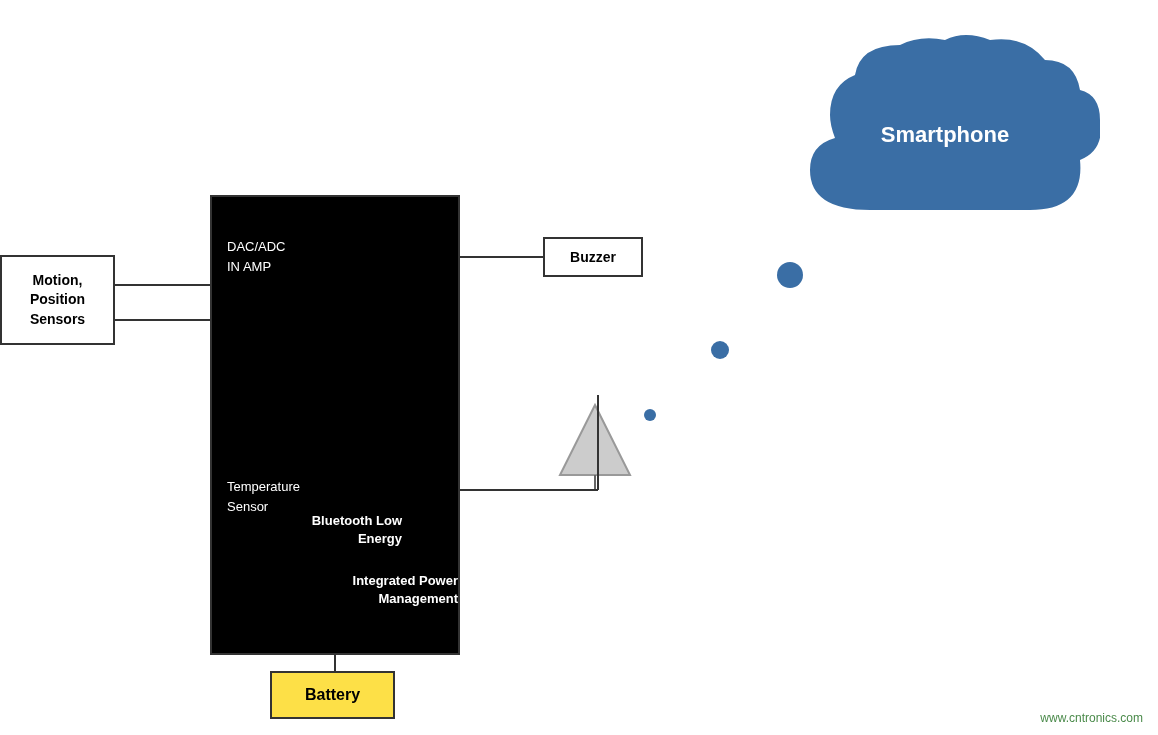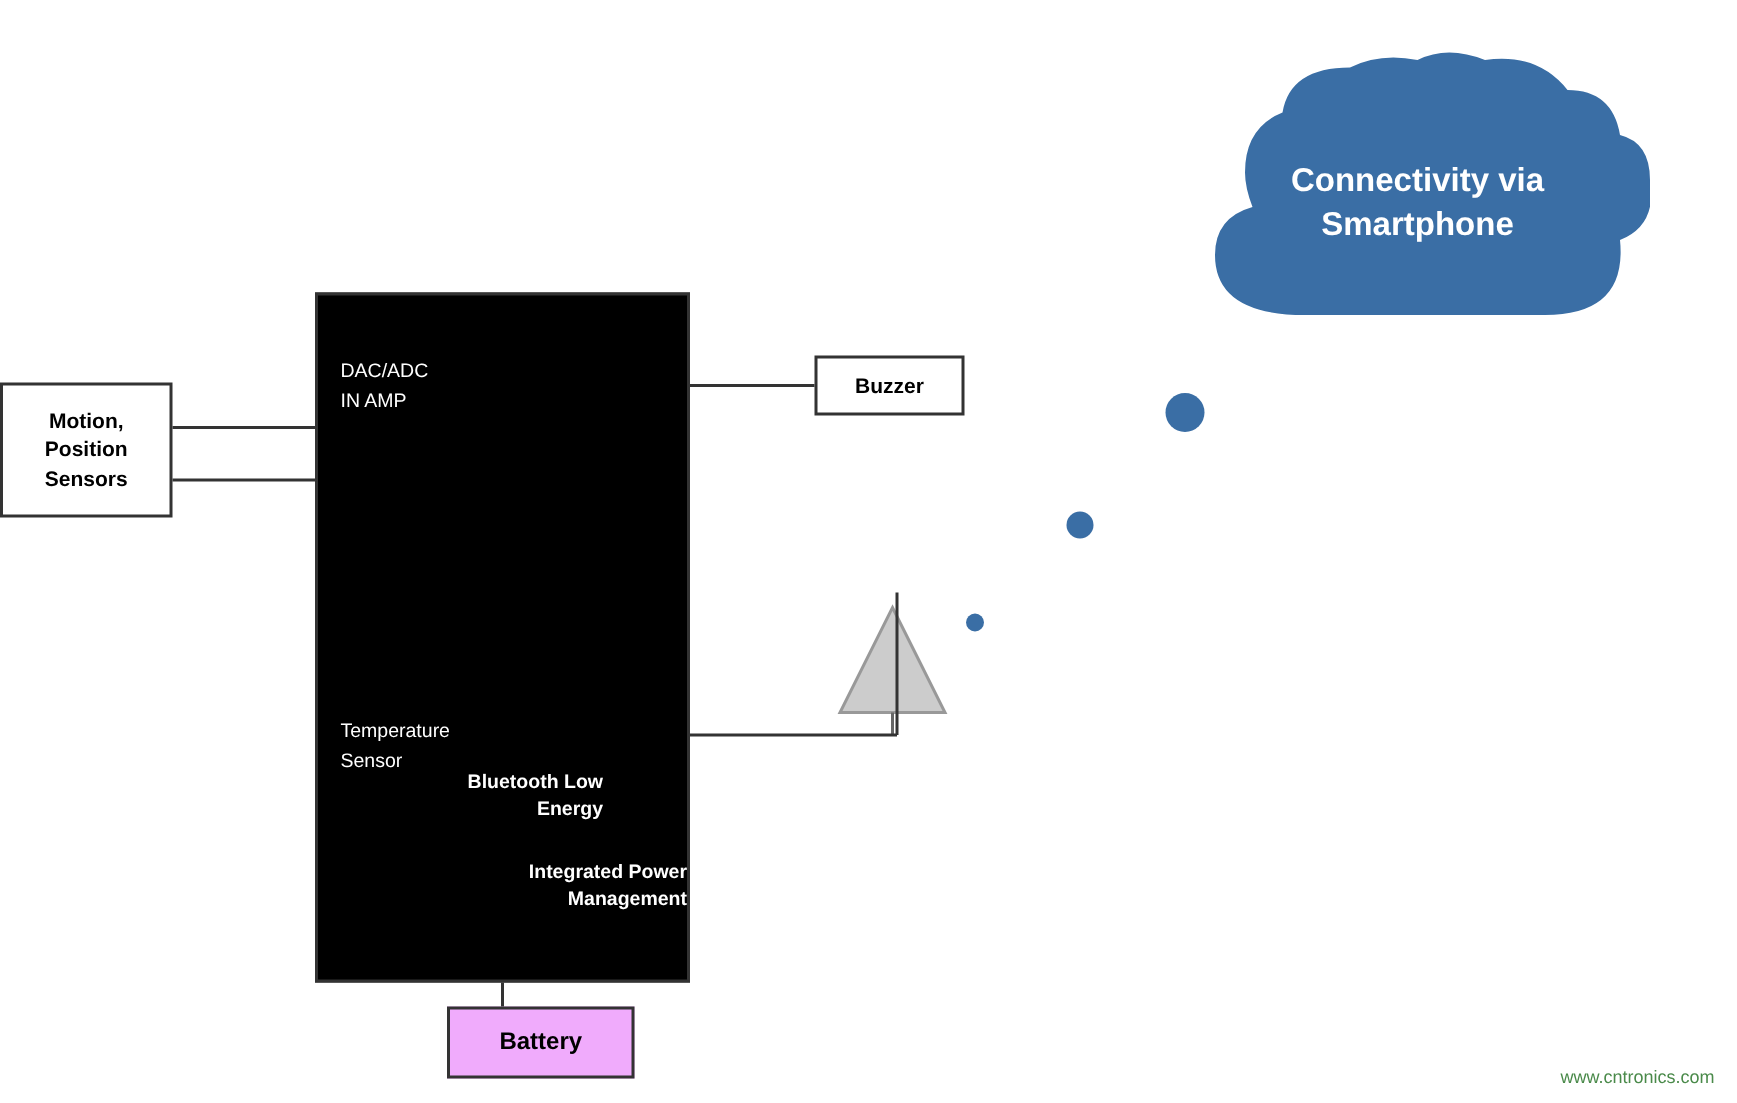--- a/index.html
+++ b/index.html
@@ -132,26 +132,25 @@
       font-weight: bold;
     }
 
     
     .battery-box {
       position: absolute;
       top: 671px;
       left: 270px;
       width: 125px;
       height: 48px;
-      background: #f0abfc;
+      background: #fde047;
       border: 2px solid #333;
       display: flex;
       align-items: center;
       justify-content: center;
-      margin-left: 28px;
     }
     .battery-text {
       font-size: 16px;
       font-weight: bold;
     }
 
     
     .antenna-container {
       position: absolute;
       top: 400px;
@@ -262,18 +261,17 @@
       Q 175,0 200,10
       Q 235,5 255,30
       Q 285,30 290,60
       Q 310,65 310,90
       Q 315,120 290,130
       Q 295,180 240,180
       Z
     " fill="#3a6ea5"></path>
   </svg>
   <div class="cloud-text">
-    <div>Connectivity via</div>
     <div>Smartphone</div>
   </div>
 </div>
 
 <div class="watermark">www.cntronics.com</div>
 
 </body></html>

